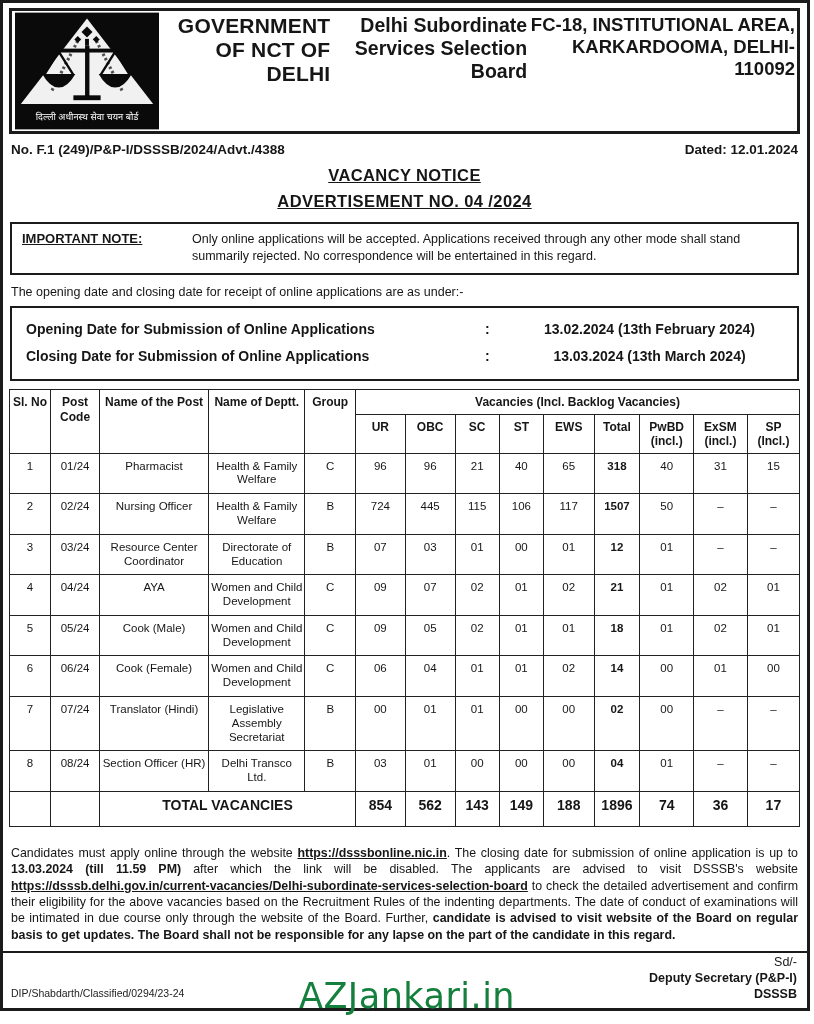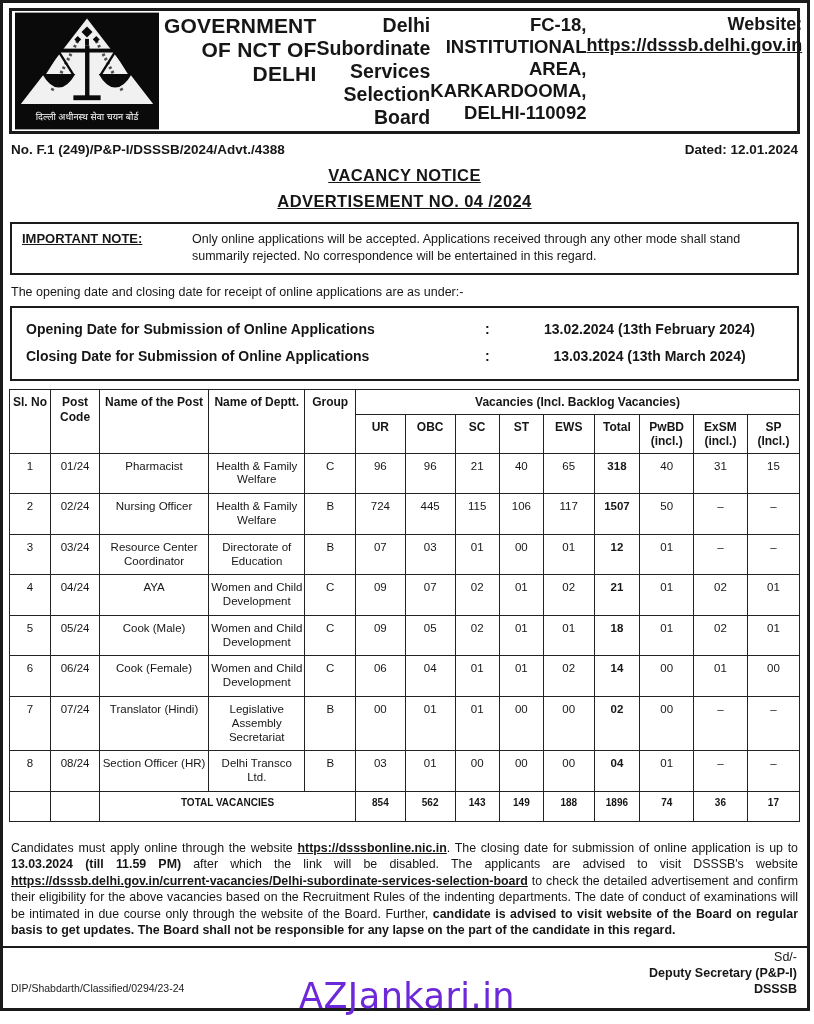--- a/index.html
+++ b/index.html
@@ -85,21 +85,21 @@
   th,td{
     border:1.6px solid #222;
     text-align:center; vertical-align:top;
     font-size:11.5px; line-height:1.2;
     padding:4px 2px;
     word-wrap:break-word;
   }
   th{ font-weight:bold; font-size:12px; padding-top:5px; }
   td{ padding-top:6px; padding-bottom:6px; }
   td.b, .total-row td{ font-weight:bold; }
-  .total-row td{ padding-top:5px; padding-bottom:12px; font-size:10px; }
+  .total-row td{ padding-top:5px; padding-bottom:12px; font-size:14px; }
   
   .footer-para{
     margin:0 -7px 0 -6px;
     padding:9px 9px 8px 8px;
     border-bottom:2.5px solid #1b1b1b;
     font-size:12.4px; line-height:1.32;
     text-align:justify;
     margin-top:9px;
   }
   .footer-para .b{ font-weight:bold; }
@@ -113,21 +113,21 @@
   .sig .bold{ font-weight:bold; }
   .print-ref{
     position:absolute; left:2px; bottom:6px;
     font-size:10.5px; color:#222;
   }
   
   .watermark{
     position:absolute; left:50%; top:976px;
     transform:translateX(-50%);
     font-family:"DejaVu Sans", sans-serif;
-    font-size:35px; color:#6d28d9; letter-spacing:0.5px;
+    font-size:35px; color:#15803d; letter-spacing:0.5px;
     z-index:6; white-space:nowrap;
   }
 </style>
 </head>
 <body>
 
 <div class="page">
 
   <div class="header-box">
     <div class="logo-wrap">
@@ -152,21 +152,20 @@
         <path d="M28 63 L62 63 Q54 77 45 77 Q36 77 28 63 Z" fill="#0a0a0a"></path>
         <path d="M86 63 L120 63 Q112 77 103 77 Q94 77 86 63 Z" fill="#0a0a0a"></path>
 
         <text x="74" y="110" text-anchor="middle" font-size="9.5" fill="#ffffff">दिल्ली अधीनस्थ सेवा चयन बोर्ड</text>
       </svg>
     </div>
     <div class="header-text">
       <div class="h-line1">GOVERNMENT OF NCT OF DELHI</div>
       <div class="h-line2">Delhi Subordinate Services Selection Board</div>
       <div class="h-line3">FC-18, INSTITUTIONAL AREA, KARKARDOOMA, DELHI-110092</div>
-      <div class="h-line4"><span>Website:</span> <span class="url">https://dsssb.delhi.gov.in</span></div>
     </div>
   </div>
 
   <div class="ref-row">
     <span>No.  F.1 (249)/P&amp;P-I/DSSSB/2024/Advt./4388</span>
     <span>Dated: 12.01.2024</span>
   </div>
 
   <div class="doc-title">VACANCY NOTICE</div>
   <div class="doc-title">ADVERTISEMENT NO. 04 /2024</div>

